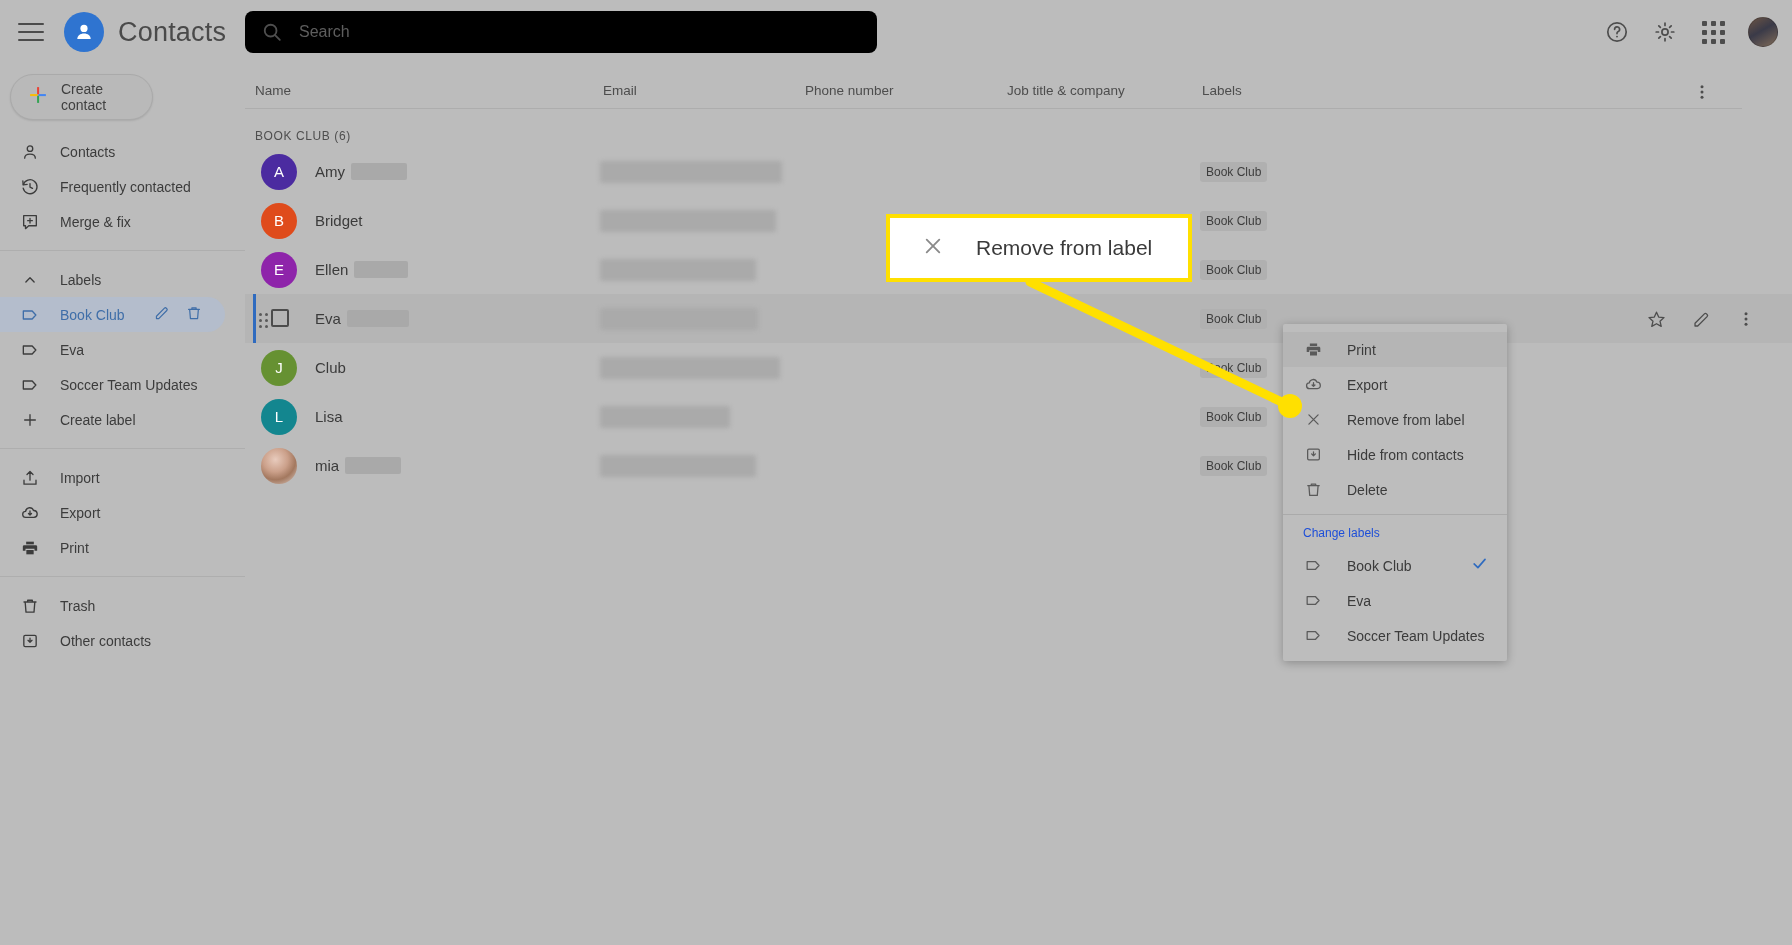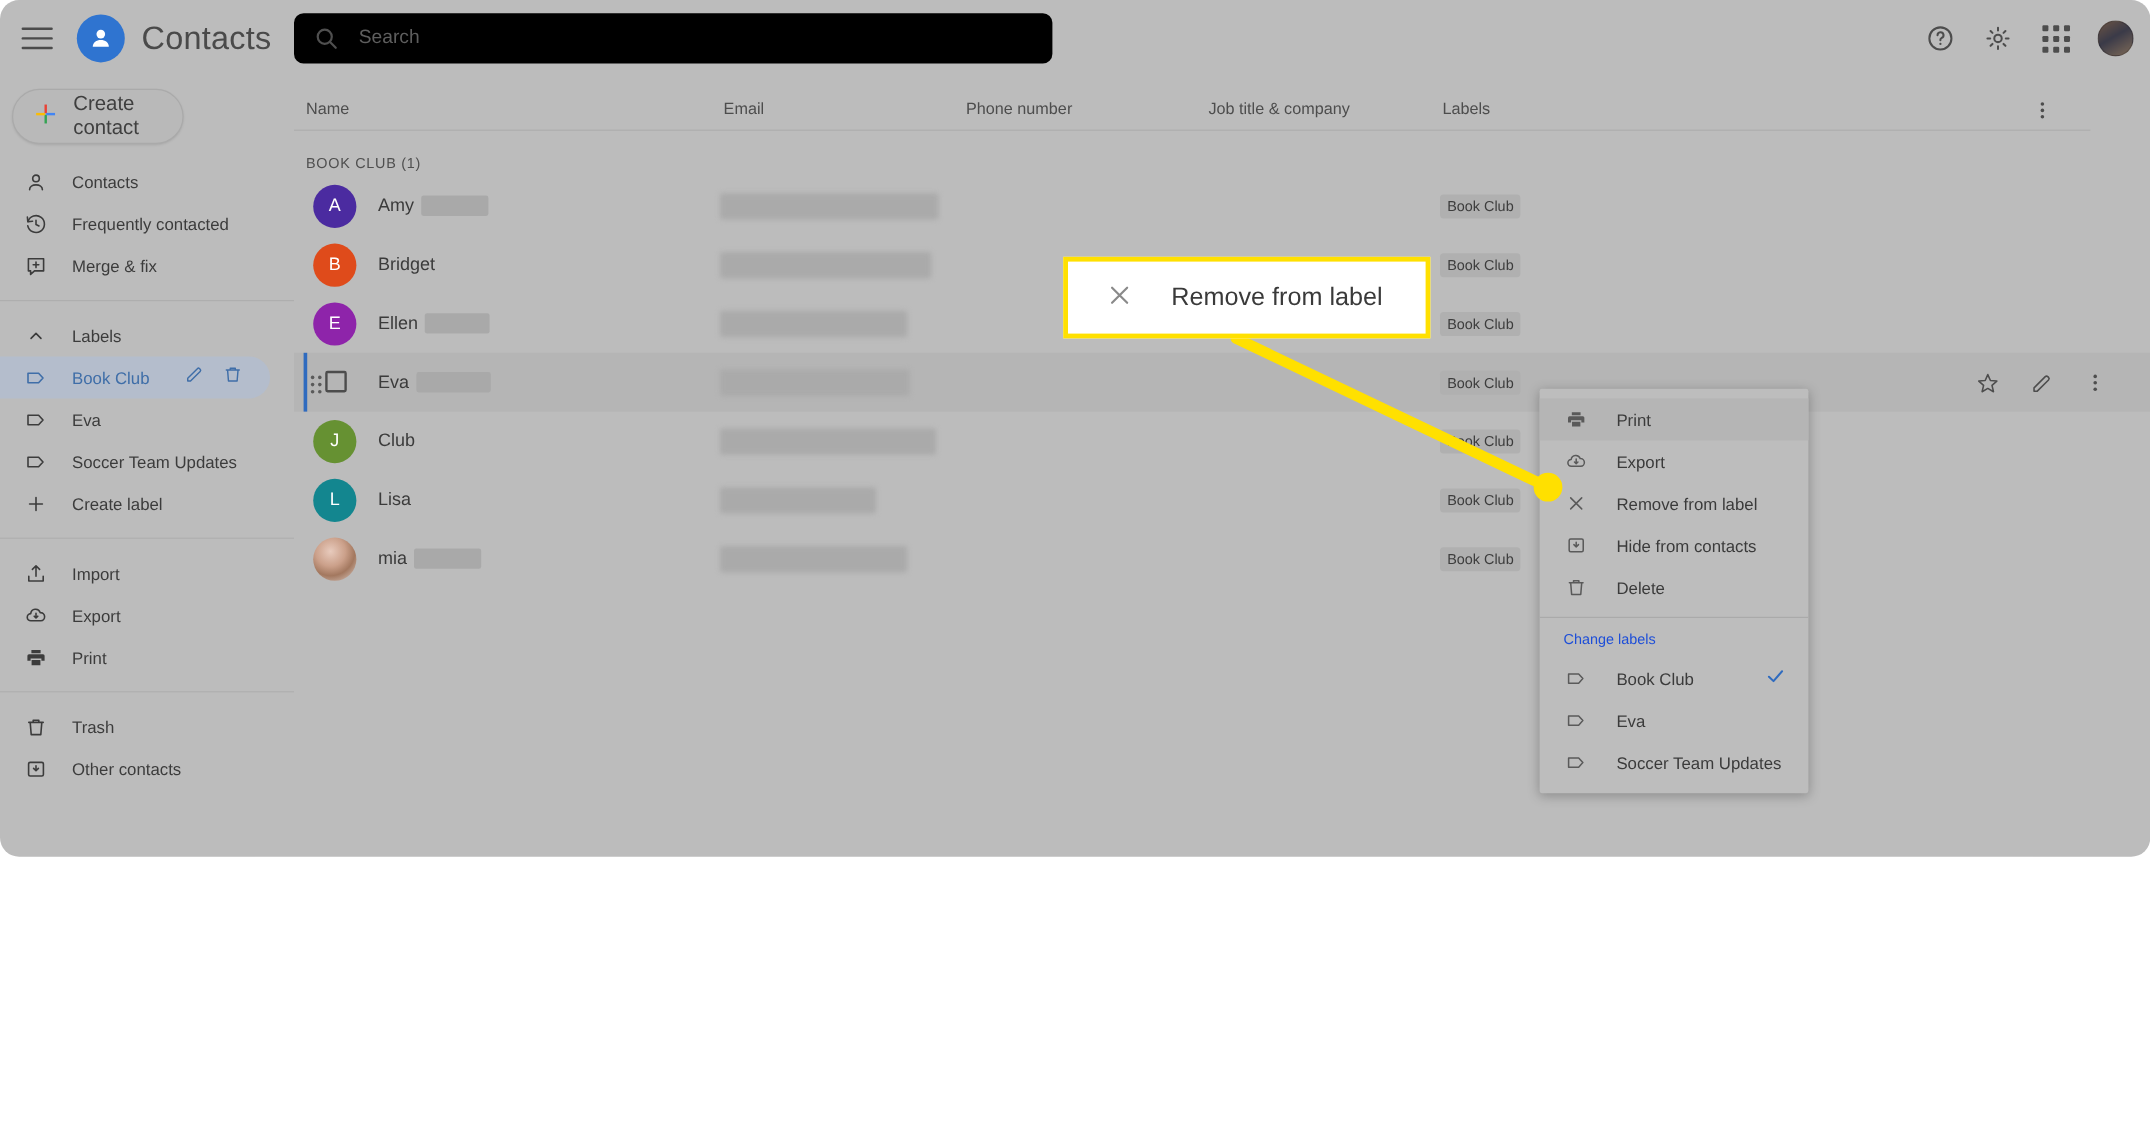--- a/index.html
+++ b/index.html
@@ -5,23 +5,22 @@
   * { box-sizing: border-box; margin: 0; padding: 0; }
   html, body {
     width: 1792px; height: 945px;
     font-family: "Liberation Sans", sans-serif;
     background: #ffffff;
     overflow: hidden;
   }
   
   #app {
     position: relative;
-    width: 1792px; height: 714px;
+    width: 1792px; height: 945px;
     background: #bcbcbc;
-    border-radius: 16px;
   }
 
   
   .topbar {
     position: absolute; top: 0; left: 0;
     width: 1792px; height: 64px;
     display: flex; align-items: center;
   }
   .hamburger {
     width: 26px; height: 18px;
@@ -74,21 +73,21 @@
     margin: 10px 0 0 10px;
     width: 143px; height: 46px;
     background: #b9b9b9;
     border: 1px solid #aaa;
     border-radius: 24px;
     display: flex; align-items: center; gap: 12px;
     padding-left: 16px;
     box-shadow: 0 1px 2px rgba(0,0,0,.10);
     cursor: pointer;
   }
-  .create-contact .lbl { font-size: 17px; color: #3f3f3f; }
+  .create-contact .lbl { font-size: 14px; color: #3f3f3f; }
   .nav-list { margin-top: 14px; }
   .nav-item {
     height: 35px; display: flex; align-items: center;
     padding-left: 20px; gap: 20px;
     border-radius: 0 18px 18px 0;
     margin-right: 20px;
     cursor: pointer;
   }
   .nav-item .nv-ic { width: 20px; height: 20px; display:flex; align-items:center; justify-content:center; flex: 0 0 20px; }
   .nav-item .nv-lb { font-size: 14px; color: #3c3c3c; white-space: nowrap; }
@@ -435,21 +434,21 @@
       <div class="ch" style="left:957px">Labels</div>
       <div class="more-head">
         <svg width="20" height="22" viewBox="0 0 24 24" fill="#4d4d4d">
           <circle cx="12" cy="5.6" r="1.8"></circle>
             <circle cx="12" cy="12" r="1.8"></circle>
             <circle cx="12" cy="18.4" r="1.8"></circle>
         </svg>
       </div>
     </div>
 
-    <div class="group-title">BOOK CLUB (1)</div>
+    <div class="group-title">BOOK CLUB (6)</div>
 
     <div class="row">
       <div class="avatar" style="background:#4b2ba0">A</div>
       <div class="name">
         <span>Amy</span>
           <span class="redact" style="width:56px"></span>
       </div>
       <div class="email-blur" style="width:182px"></div>
       <div class="label-chip">Book Club</div>
     </div>

